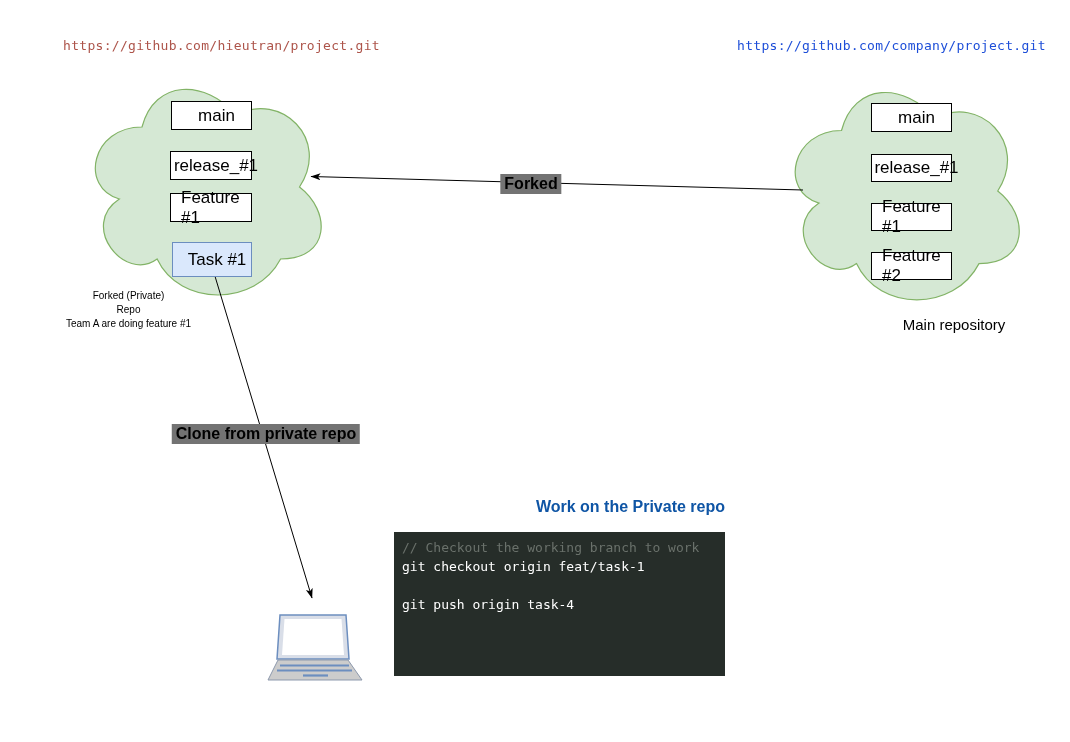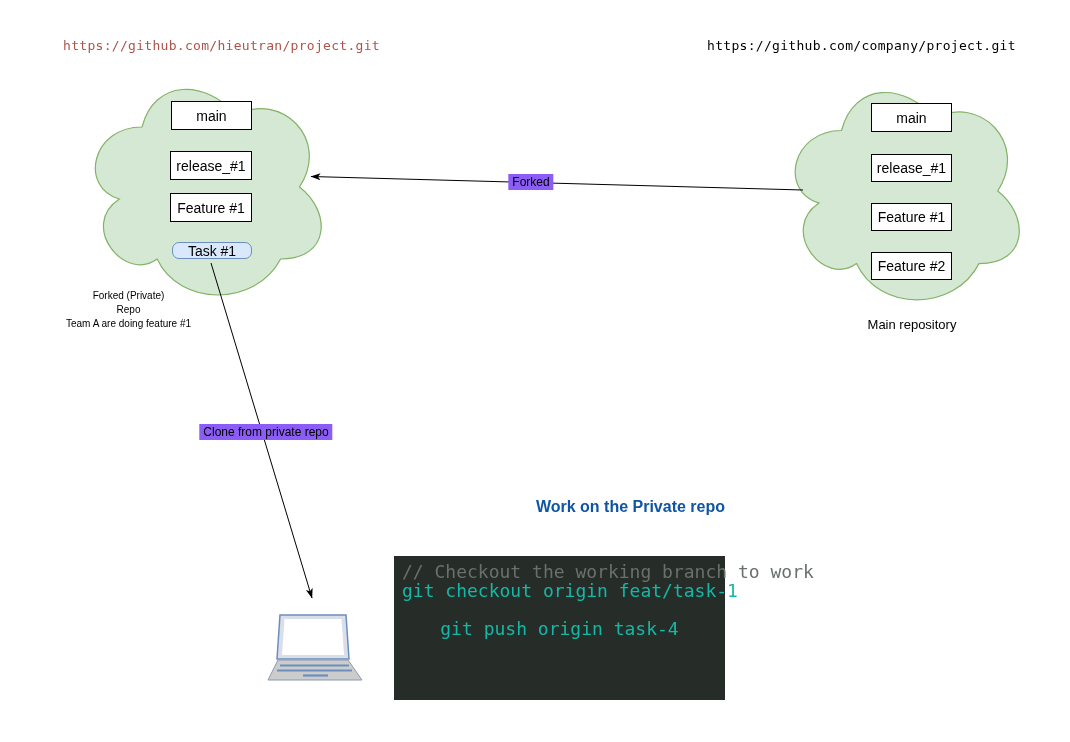--- a/index.html
+++ b/index.html
@@ -5,52 +5,52 @@
   html,body{margin:0;padding:0;background:#ffffff;}
   .canvas{
     position:relative;width:1070px;height:742px;background:#ffffff;
     font-family:"Liberation Sans",sans-serif;color:#000;overflow:hidden;margin-left:11px;
   }
   .url{
     position:absolute;top:38px;font-family:"DejaVu Sans Mono",monospace;
     font-size:13px;letter-spacing:.3px;white-space:nowrap;
   }
   .url-left{left:52px;color:#ad544a;}
-  .url-right{left:696px;color:#000000;text-align:center;}
+  .url-right{left:726px;color:#1d4ed8;text-align:center;}
   .cloud{position:absolute;}
   .cloud path{fill:#d5e8d4;stroke:#82b366;stroke-width:1.2;vector-effect:non-scaling-stroke;}
   .branch-box{
     position:absolute;background:#ffffff;border:1px solid #000;
     display:flex;align-items:center;justify-content:center;
-    font-size:14px;box-sizing:border-box;
+    font-size:17px;box-sizing:border-box;padding-left:10px;
   }
   .task-box{background:#dae8fc;border:1px solid #6c8ebf;}
   .caption{position:absolute;font-size:10px;line-height:14px;text-align:center;}
   .cap-left{left:15px;top:289px;width:205px;}
-  .cap-right{left:821px;top:318px;width:160px;font-size:13px;}
+  .cap-right{left:863px;top:318px;width:160px;font-size:15px;}
   .arrows{position:absolute;left:0;top:0;width:1070px;height:742px;pointer-events:none;}
   .arrows line{stroke:#000;stroke-width:1;}
   .edge-label{
-    position:absolute;font-size:12px;background:#8b5cf6;padding:1px 4px;
-    white-space:nowrap;transform:translateX(-50%);
+    position:absolute;font-size:16px;background:#737373;padding:1px 4px;
+    white-space:nowrap;transform:translateX(-50%);font-weight:bold;
   }
   .lbl-forked{left:520px;top:174px;}
   .lbl-clone{left:255px;top:424px;}
   .heading{
     position:absolute;left:383px;top:498px;width:331px;text-align:right;
     font-size:16px;font-weight:bold;color:#0f55a5;white-space:nowrap;
   }
   .codeblock{
-    position:absolute;left:383px;top:556px;width:331px;height:144px;
+    position:absolute;left:383px;top:532px;width:331px;height:144px;
     background:#262d29;box-sizing:border-box;padding:6px 8px 4px 8px;
-    font-family:"DejaVu Sans Mono",monospace;font-size:18px;text-align:center;
+    font-family:"DejaVu Sans Mono",monospace;font-size:13px;
   }
   .code-line{height:19px;line-height:19px;white-space:pre;}
   .code-line.comment{color:#6a716b;}
-  .code-line.command{color:#14b8a6;}
+  .code-line.command{color:#ffffff;}
   .footnote{position:absolute;left:383px;top:690px;font-size:12px;white-space:nowrap;}
   .laptop{position:absolute;left:256px;top:614px;}
 </style>
 </head>
 <body>
 
 <div class="canvas">
 
   <div class="url url-left">https://github.com/hieutran/project.git</div>
   <div class="url url-right">https://github.com/company/project.git</div>
@@ -68,21 +68,21 @@
         <polygon points="0,0 10,3.5 0,7 2.5,3.5" fill="#000"></polygon>
       </marker>
     </defs>
     <line x1="792" y1="190" x2="300" y2="176.5" marker-end="url(#arrow)"></line>
     <line x1="200" y1="263" x2="301" y2="598" marker-end="url(#arrow)"></line>
   </svg>
 
   <div class="branch-box" style="left:160px;top:101px;width:81px;height:29px;">main</div>
   <div class="branch-box" style="left:159px;top:151px;width:82px;height:29px;">release_#1</div>
   <div class="branch-box" style="left:159px;top:193px;width:82px;height:29px;">Feature #1</div>
-  <div class="branch-box task-box" style="left:161px;top:242px;width:80px;height:17px;border-radius:7px;">Task #1</div>
+  <div class="branch-box task-box" style="left:161px;top:242px;width:80px;height:35px;">Task #1</div>
 
   <div class="branch-box" style="left:860px;top:103px;width:81px;height:29px;">main</div>
   <div class="branch-box" style="left:860px;top:154px;width:81px;height:28px;">release_#1</div>
   <div class="branch-box" style="left:860px;top:203px;width:81px;height:28px;">Feature #1</div>
   <div class="branch-box" style="left:860px;top:252px;width:81px;height:28px;">Feature #2</div>
 
   <div class="caption cap-left">
     <div>Forked (Private)</div>
     <div>Repo</div>
     <div>Team A are doing feature #1</div>

